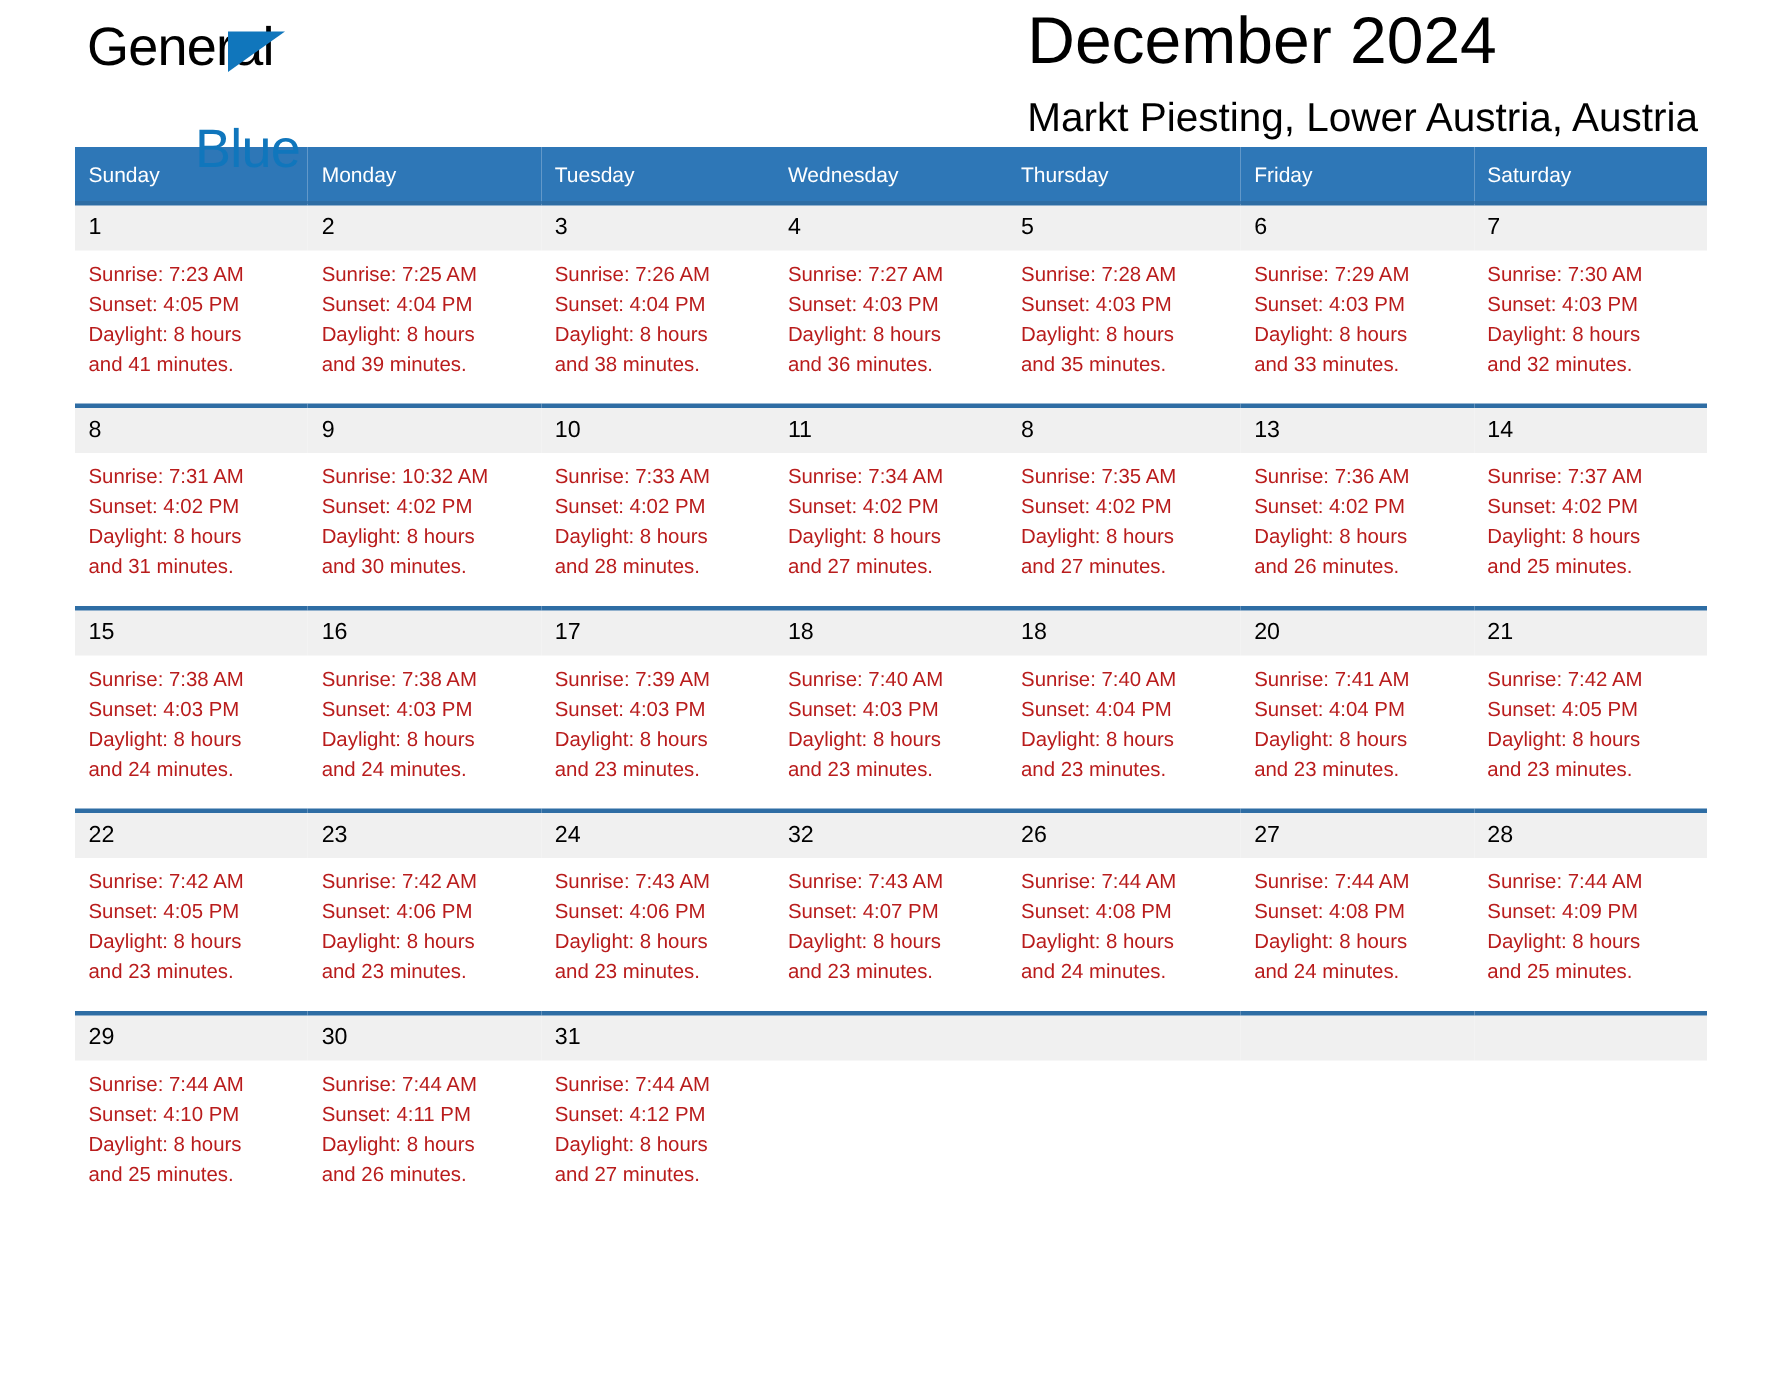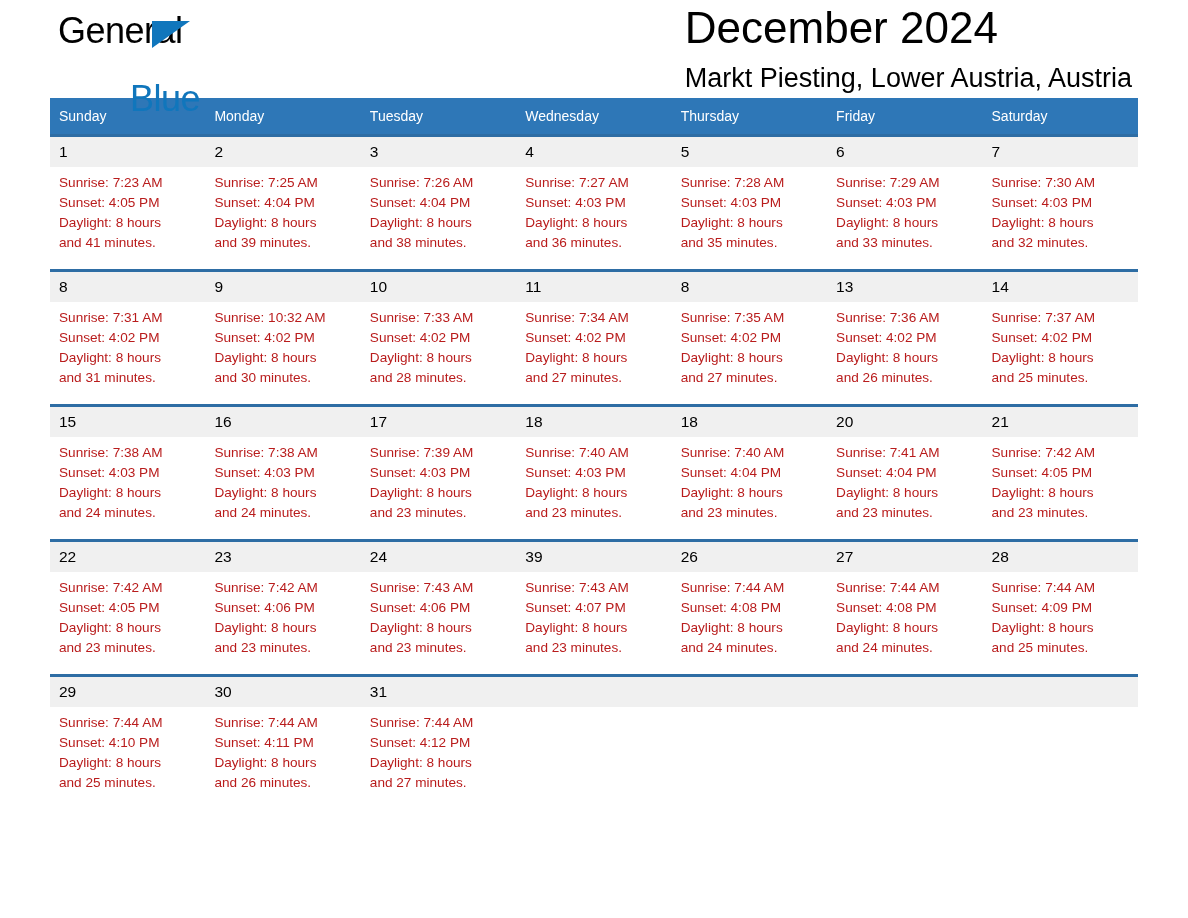--- a/index.html
+++ b/index.html
@@ -400,21 +400,21 @@
             <div class="cell-inner">
               <div class="daynum">24</div>
               <div class="details">Sunrise: 7:43 AM
 Sunset: 4:06 PM
 Daylight: 8 hours
 and 23 minutes.</div>
             </div>
           </td>
         <td>
             <div class="cell-inner">
-              <div class="daynum">39</div>
+              <div class="daynum">32</div>
               <div class="details">Sunrise: 7:43 AM
 Sunset: 4:07 PM
 Daylight: 8 hours
 and 23 minutes.</div>
             </div>
           </td>
         <td>
             <div class="cell-inner">
               <div class="daynum">26</div>
               <div class="details">Sunrise: 7:44 AM

